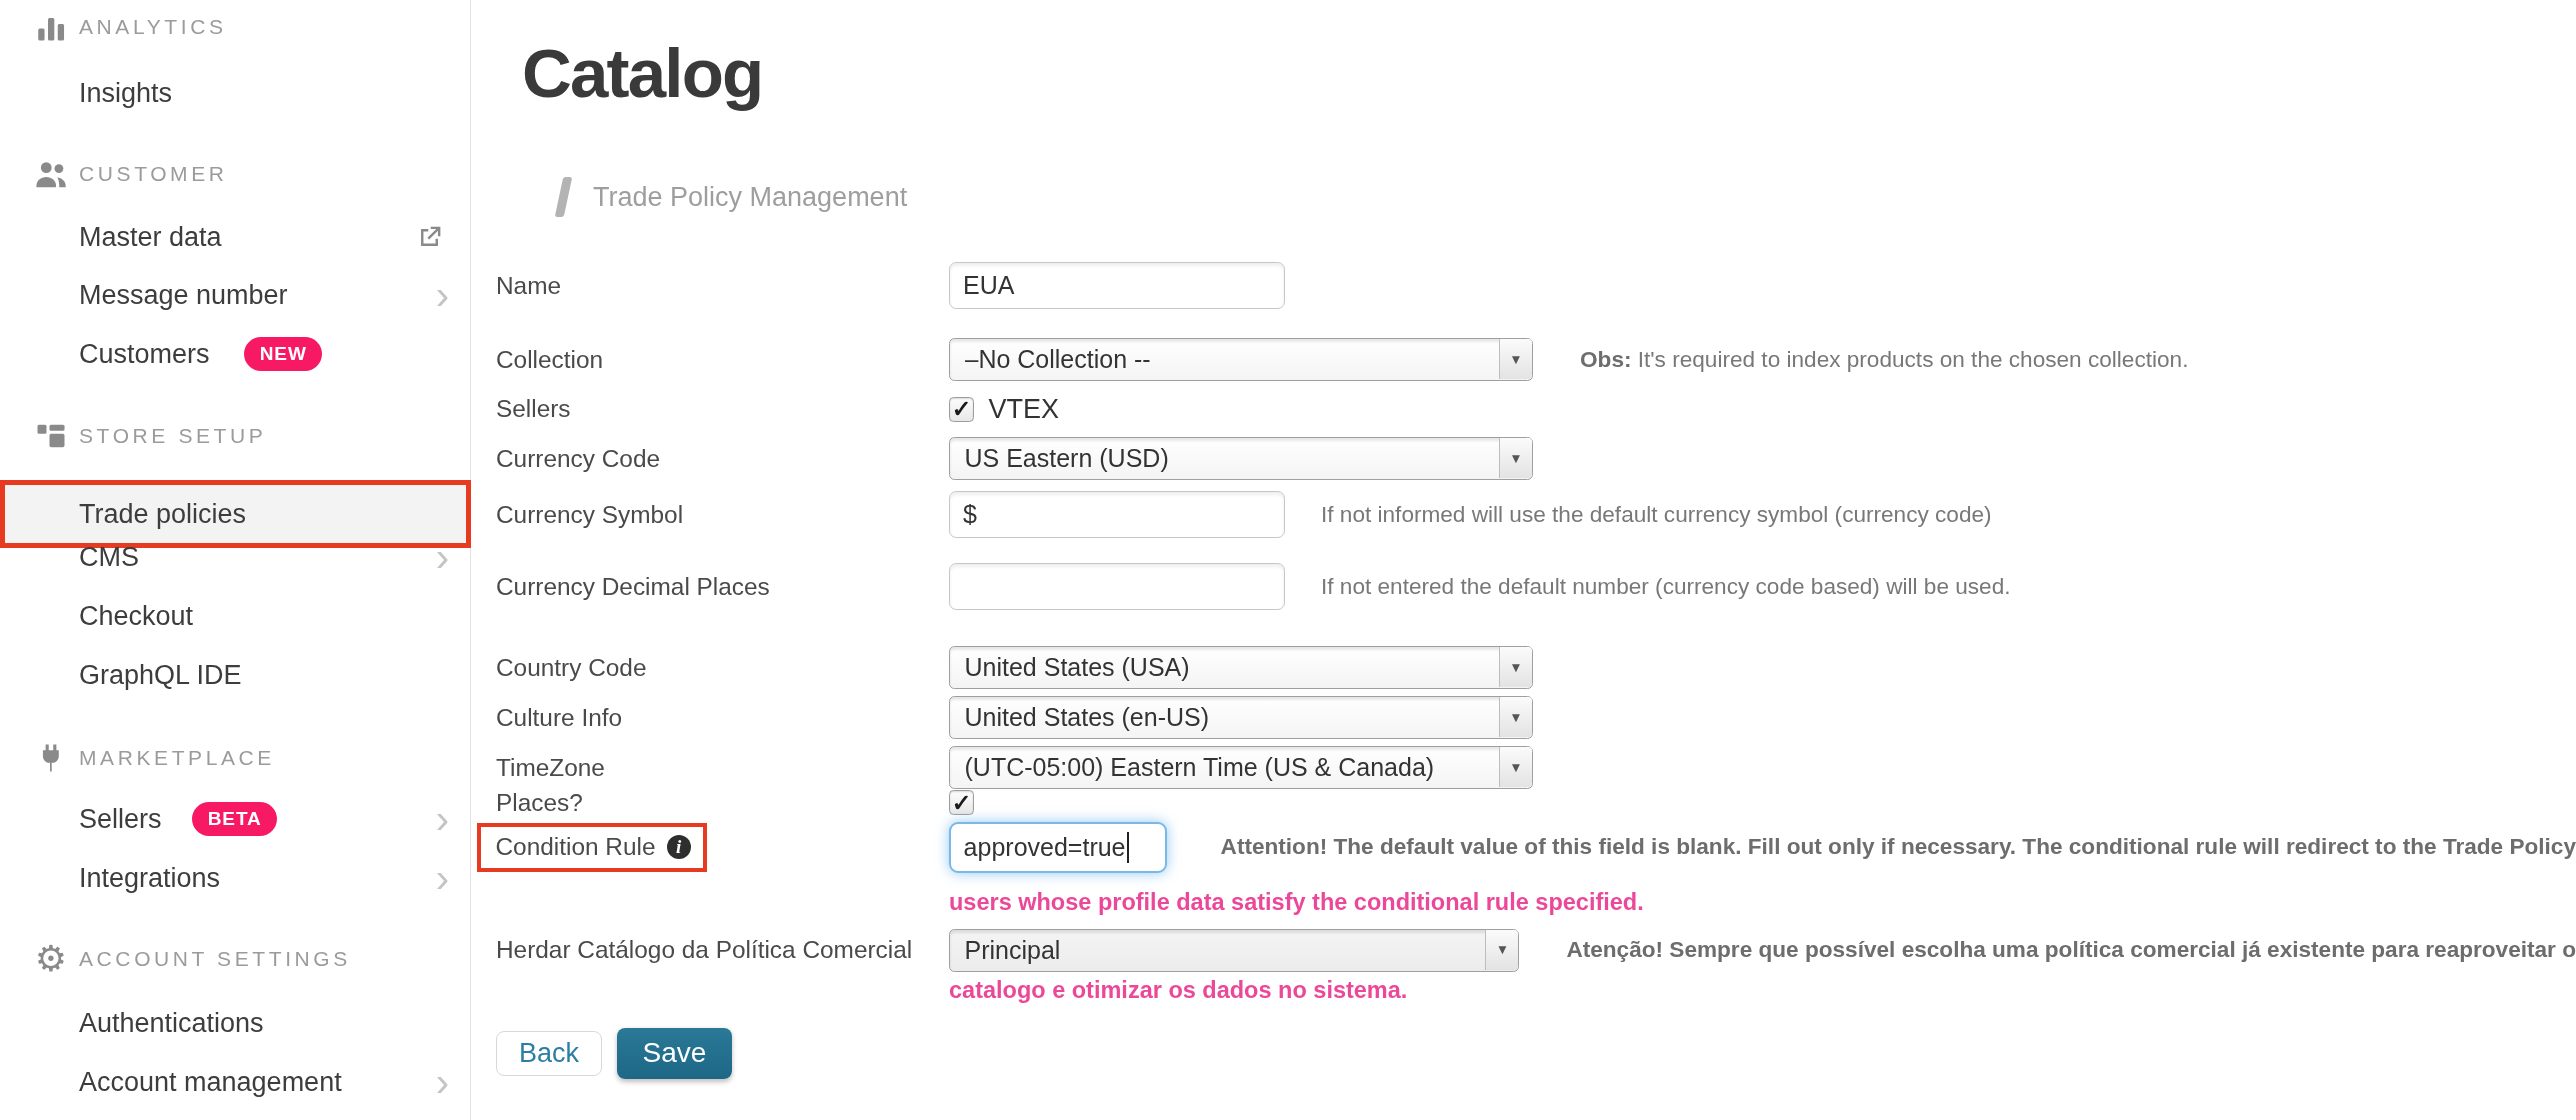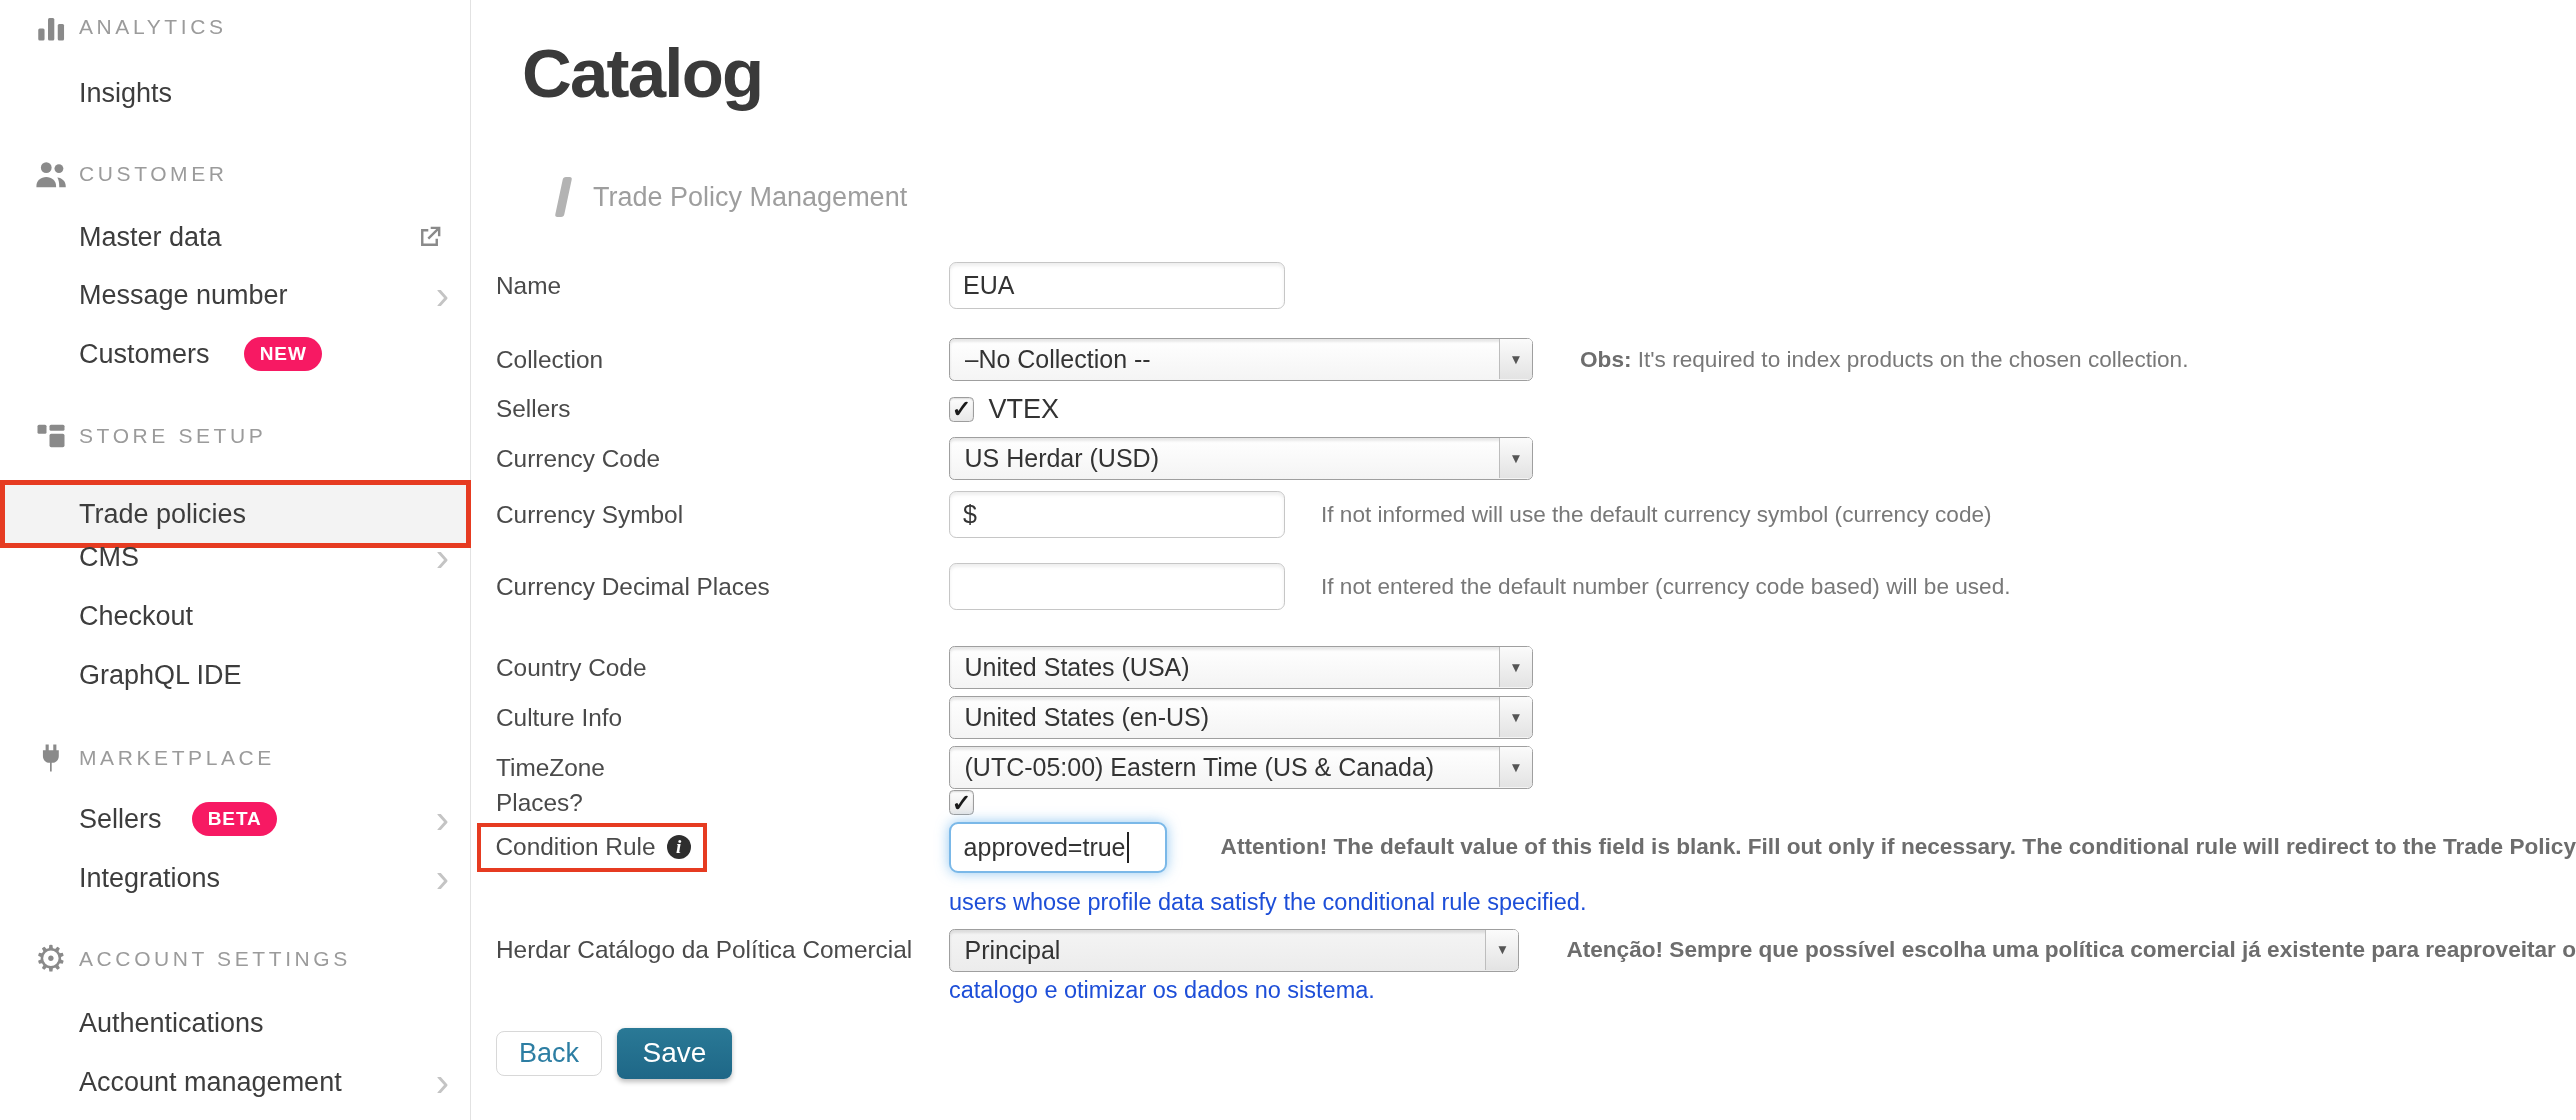--- a/index.html
+++ b/index.html
@@ -67,21 +67,21 @@
     color:#fff; font-family:"Liberation Serif", serif; font-style:italic;
     font-weight:bold; font-size:19px; display:flex; align-items:center;
     justify-content:center; margin-left:11px; }
   #cond-input { width:336px; height:51px; border:2.7px solid #7ab8e8; border-radius:9px;
     box-shadow:0 0 12.6px rgba(91,171,233,0.65); display:flex; align-items:center;
     padding:0 12.6px; background:#fff; cursor:text; }
   #cond-input .val { font-size:25px; color:#333; }
   .caret { width:1.8px; height:31px; background:#222; margin-left:1.8px;
     animation:blink 1.1s step-end infinite; }
   @keyframes blink { 50% { opacity:0; } }
-  .indent { margin-left:453px; font-size:23.5px; color:#1d4ed8; font-weight:normal; }
+  .indent { margin-left:453px; font-size:23.5px; color:#ec4899; font-weight:bold; }
   .btn-back { height:45px; padding:0 22px; background:#fff; border:1.8px solid #d8d8d8;
     border-radius:8.1px; font-size:27px; color:#2d7ea3; cursor:pointer;
     font-family:"Liberation Sans", sans-serif; }
   .btn-save { height:51px; padding:0 26px; margin-left:14.5px;
     background:linear-gradient(#2a7996,#1e6787); border:none; border-radius:8.1px;
     font-size:28px; color:#fff; cursor:pointer; box-shadow:0 2.7px 5.4px rgba(0,0,0,0.25);
     font-family:"Liberation Sans", sans-serif; }
 </style>
 </head>
 <body>
@@ -213,21 +213,21 @@
 
     <div class="row" style="margin-bottom:14.5px;height:27px">
       <span class="lbl">Sellers</span>
       <span class="checkbox">✓</span>
       <span class="cb-lbl">VTEX</span>
     </div>
 
     <div class="row" style="margin-bottom:11px">
       <span class="lbl">Currency Code</span>
       <div class="select">
-        <span class="sel-text">US Herdar (USD)</span>
+        <span class="sel-text">US Eastern (USD)</span>
         <span class="sel-arrow">▼</span>
       </div>
     </div>
 
     <div class="row" style="margin-bottom:25px">
       <span class="lbl">Currency Symbol</span>
       <input class="txt" type="text" value="$" style="">
       <span class="note" style="margin-left:36px">If not informed will use the default currency symbol (currency code)</span>
     </div>
 

